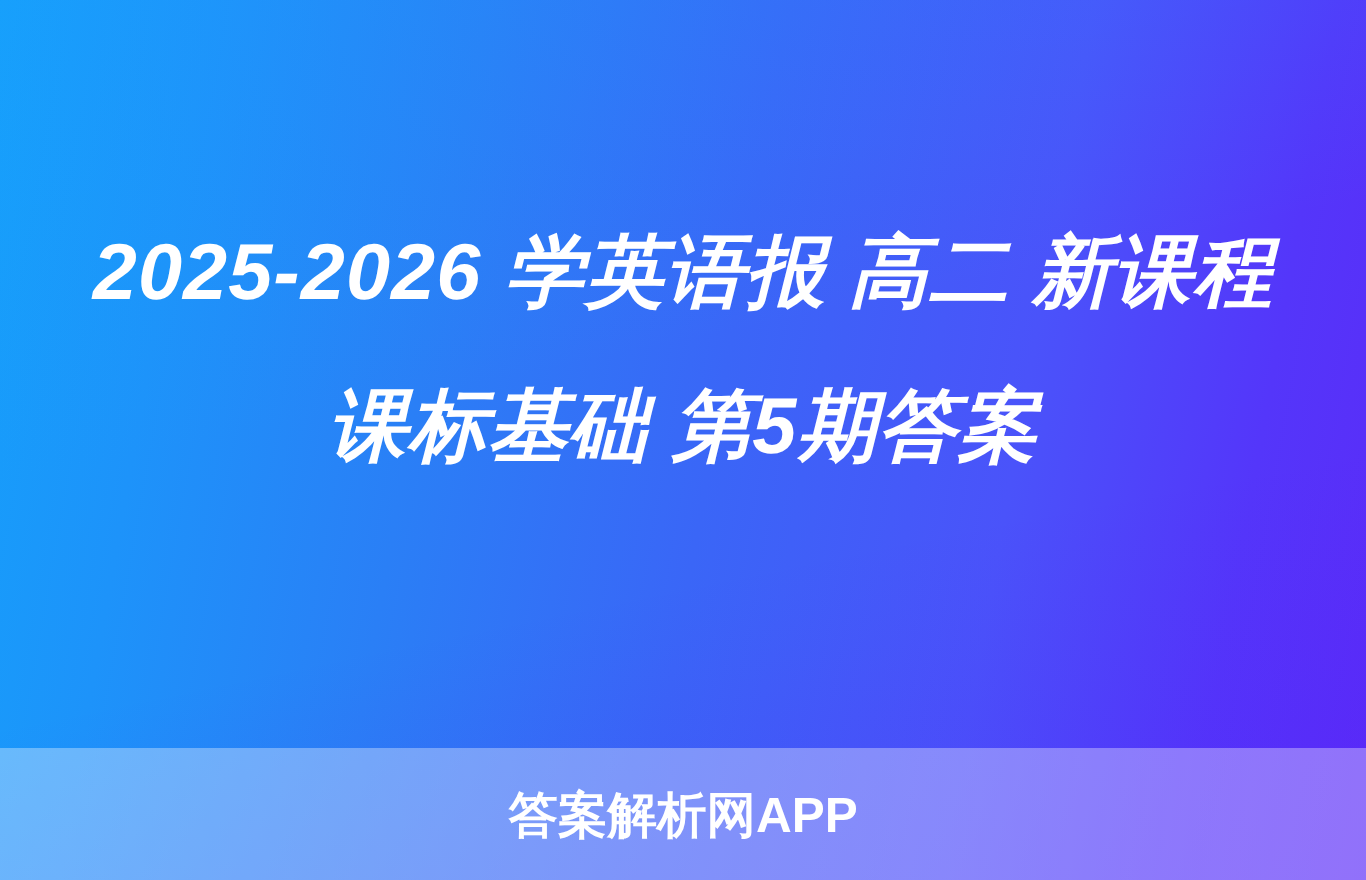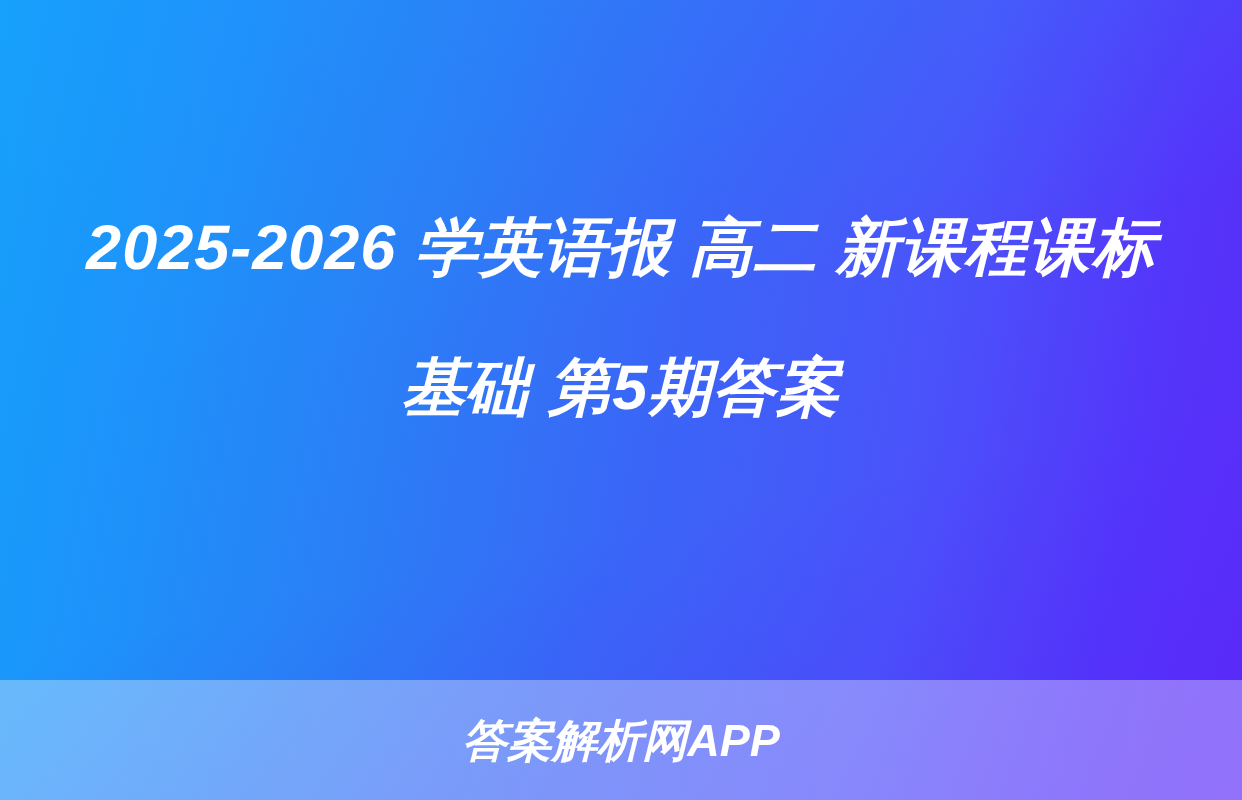--- a/index.html
+++ b/index.html
@@ -54,21 +54,21 @@
     flex-direction:column;
     align-items:center;
     justify-content:flex-start;
     padding:0 58px;
   }
 
   .title {
     width:100%;
     text-align:center;
     color:#ffffff;
-    font-size:63px;
+    font-size:72px;
     line-height:140px;
     font-weight:bold;
     font-style:italic;
     letter-spacing:1px;
     word-break:break-all;
     text-rendering:geometricPrecision;
     font-family:"Liberation Sans","DejaVu Sans",sans-serif;
   }
 
   
@@ -81,21 +81,20 @@
     background:rgba(255,255,255,0.34);
     display:flex;
     align-items:center;
     justify-content:center;
   }
 
   .footer-text {
     color:#ffffff;
     font-size:45px;
     font-weight:bold;
-    font-style:italic;
     letter-spacing:0px;
     line-height:1;
     white-space:nowrap;
     font-family:"Liberation Sans","DejaVu Sans",sans-serif;
   }
 </style>
 </head>
 <body>
 
 <div id="poster">

